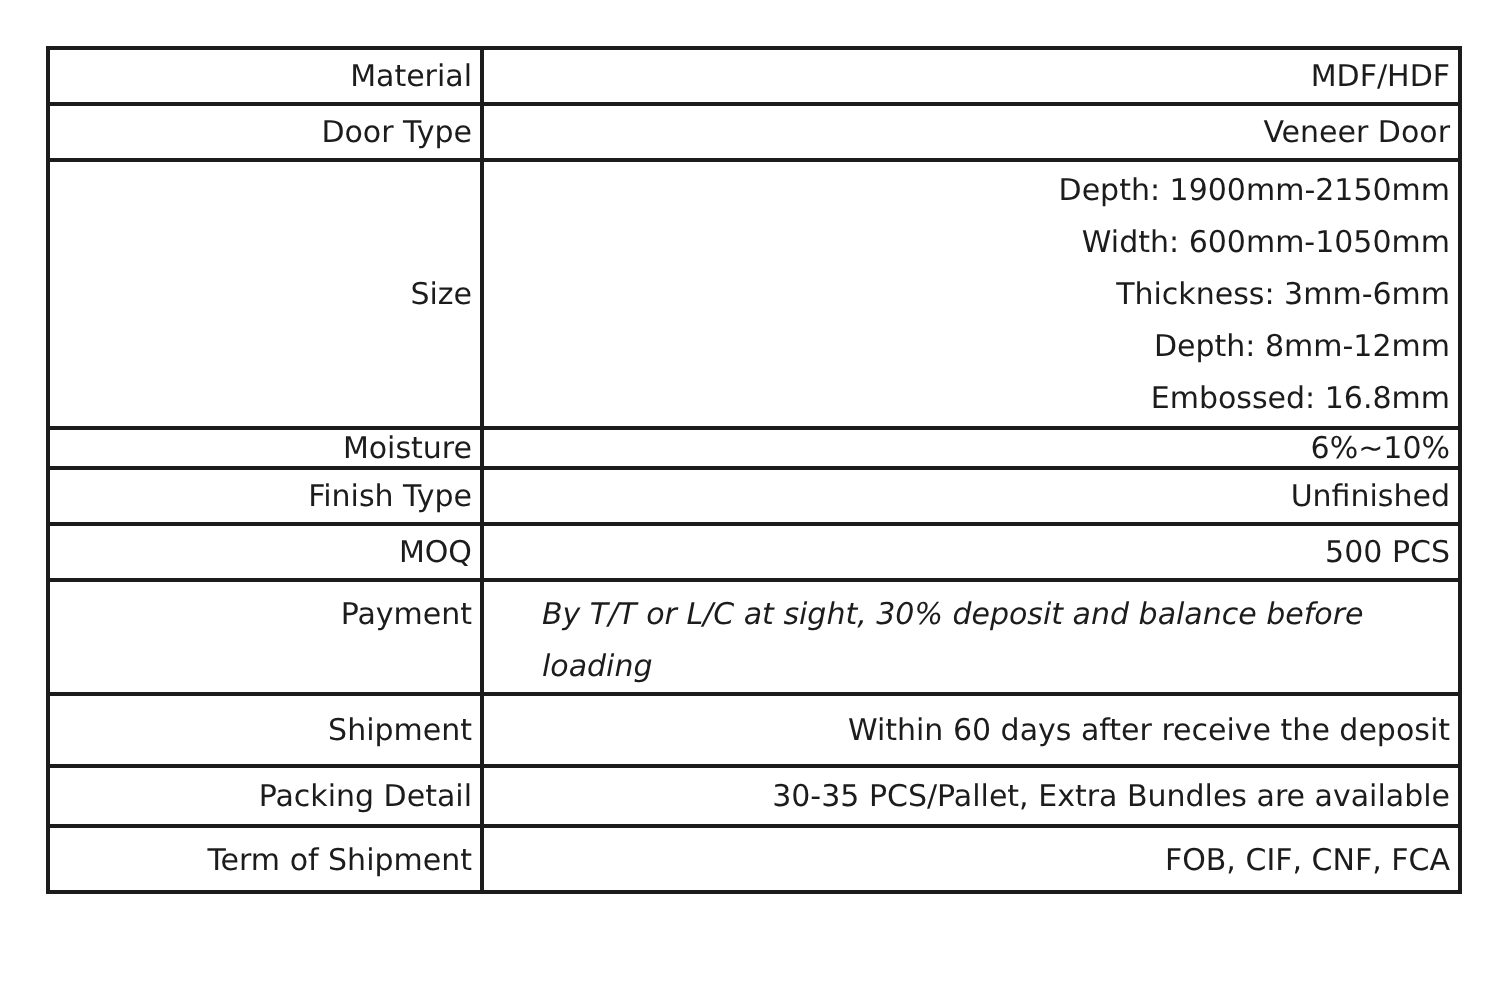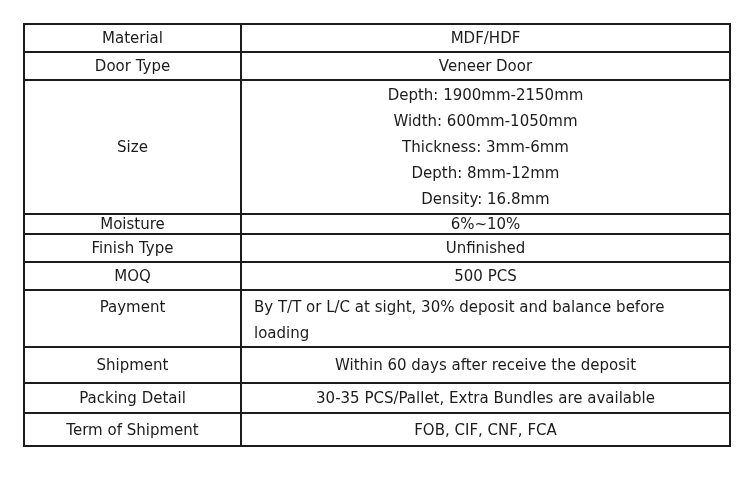--- a/index.html
+++ b/index.html
@@ -20,37 +20,38 @@
     left: 23px;
     top: 23px;
     width: 706px;
     border-collapse: collapse;
     table-layout: fixed;
   }
   table.specs td {
     border: 2px solid #1c1c1c;
     font-size: 15px;
     color: #1c1c1c;
-    text-align: center;
+    text-align: right;
     vertical-align: middle;
     padding: 0 4px;
     overflow: hidden;
   }
   col.c-label { width: 217px; }
   col.c-value { width: 489px; }
   td.multi-line { line-height: 26px; padding: 2px 4px; }
   tr.payment-row td {
     vertical-align: top;
     line-height: 26px;
     padding-top: 3px;
   }
   tr.payment-row td.value-left {
     text-align: left;
-    padding-left: 12px;
+    padding-left: 29px;
     padding-right: 34px;
+    font-style: italic;
   }
 </style>
 </head>
 <body>
 
 <div id="screen">
   <table class="specs">
     <colgroup>
       <col class="c-label">
       <col class="c-value">
@@ -64,21 +65,21 @@
         <td>Door Type</td>
         <td>Veneer Door</td>
       </tr>
       <tr style="height:134px;">
         <td>Size</td>
         <td class="multi-line">
           <div>Depth: 1900mm-2150mm</div>
           <div>Width: 600mm-1050mm</div>
           <div>Thickness: 3mm-6mm</div>
           <div>Depth: 8mm-12mm</div>
-          <div>Density: 16.8mm</div>
+          <div>Embossed: 16.8mm</div>
         </td>
       </tr>
       <tr style="height:19px;">
         <td>Moisture</td>
         <td>6%~10%</td>
       </tr>
       <tr style="height:28px;">
         <td>Finish Type</td>
         <td>Unfinished</td>
       </tr>

